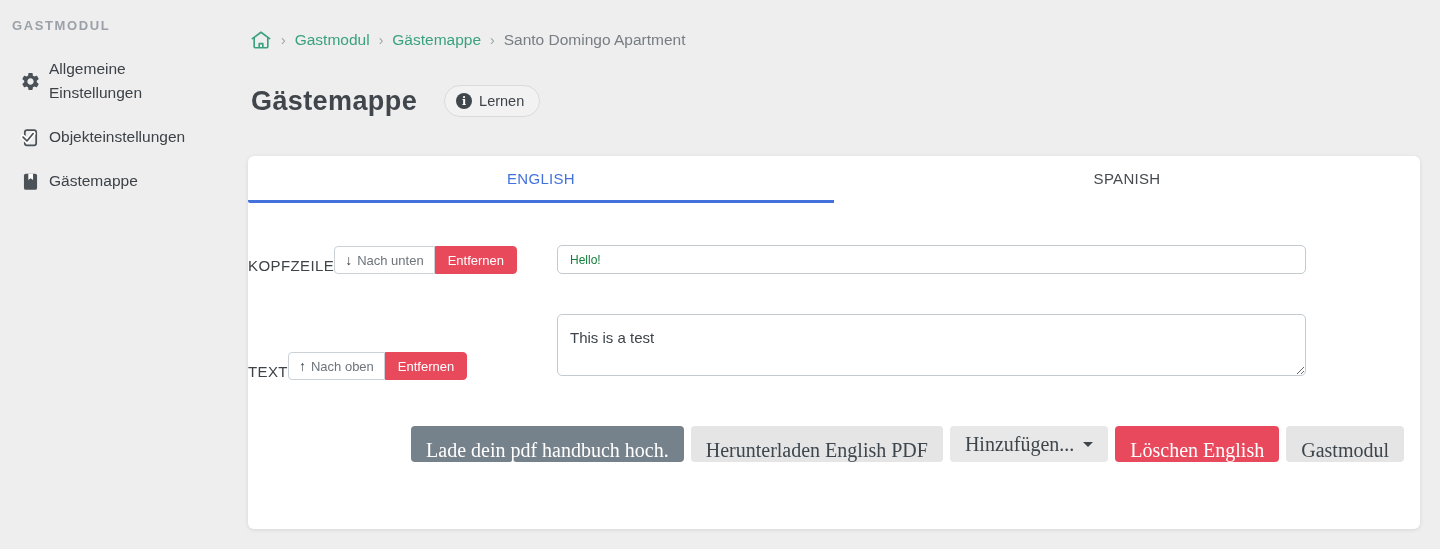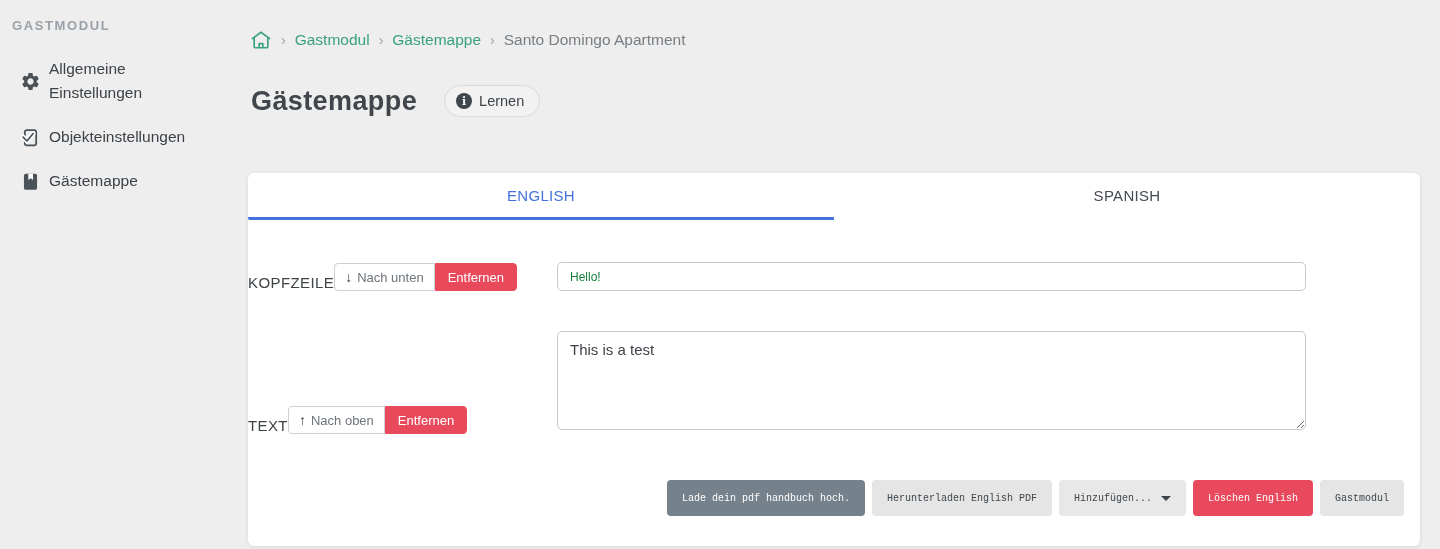--- a/index.html
+++ b/index.html
@@ -43,21 +43,21 @@
     padding:7px 15px 7px 11px; font-size:14.5px; color:#3e4449; cursor:pointer;
     font-family:"Liberation Sans", sans-serif;
   }
   .info-icon {
     width:16px; height:16px; border-radius:50%; background:#3f474d; color:#fff;
     font-size:11px; font-weight:bold; display:flex; align-items:center; justify-content:center;
     font-family:"DejaVu Serif", serif;
   }
   
   .card {
-    background:#fff; border-radius:6px; margin-top:56px; height:373px;
+    background:#fff; border-radius:6px; margin-top:39px; height:373px;
     box-shadow:0 1px 4px rgba(0,0,0,0.10);
   }
   .tabbar { display:flex; height:47px; }
   .tab {
     flex:1; display:flex; align-items:center; justify-content:center;
     font-size:15px; letter-spacing:0.3px; color:#454b50; cursor:pointer;
     border-bottom:3px solid transparent;
   }
   .tab.active { color:#4372dd; border-bottom-color:#4372dd; border-bottom-left-radius:2px; }
   
@@ -78,30 +78,30 @@
     font-size:13px; padding:1px 12px; border-radius:0 4px 4px 0; cursor:pointer;
     font-family:"Liberation Sans", sans-serif;
   }
   .field-col { margin-left:29px; width:749px; padding-top:14px; }
   .text-field {
     width:100%; height:29px; border:1px solid #c3cad0; border-radius:5px;
     padding:6px 12px; font-size:12px; color:#15803d; background:#fff;
     font-family:"Liberation Sans", sans-serif;
   }
   .text-area {
-    width:100%; height:99px; border:1px solid #c3cad0; border-radius:5px;
-    padding:9px 12px; font-size:15px; color:#3e4449; background:#fff;
+    width:100%; height:62px; border:1px solid #c3cad0; border-radius:5px;
+    padding:14px 12px; font-size:15px; color:#3e4449; background:#fff;
     font-family:"Liberation Sans", sans-serif; resize:both;
   }
   
   .footer { display:flex; justify-content:flex-end; gap:7px; padding-right:16px; margin-top:46px; }
   .footer button {
-    font-size:10px; padding:12px 14px; height:36px; border-radius:4px;
+    font-size:20px; padding:12px 14px; height:36px; border-radius:4px;
     border:1px solid transparent; cursor:pointer;
-    font-family:Liberation Mono, monospace;
+    font-family:Liberation Serif, serif;
   }
   .btn-slate { background:#76828b; border-color:#76828b; color:#fff; }
   .btn-green { background:#e5e5e5; border-color:#4cdfa5; color:#3d464d; }
   .btn-light { background:#e8e8e8; border-color:#dcdcdc; color:#3e464c; display:flex; align-items:center; gap:9px; }
   .btn-red   { background:#e8495c; border-color:#e8495c; color:#fff;text-align:center; }
   .caret-down {
     width:0; height:0; border-left:5px solid transparent;
     border-right:5px solid transparent; border-top:5px solid #3e464c;
     display:inline-block;
   }

